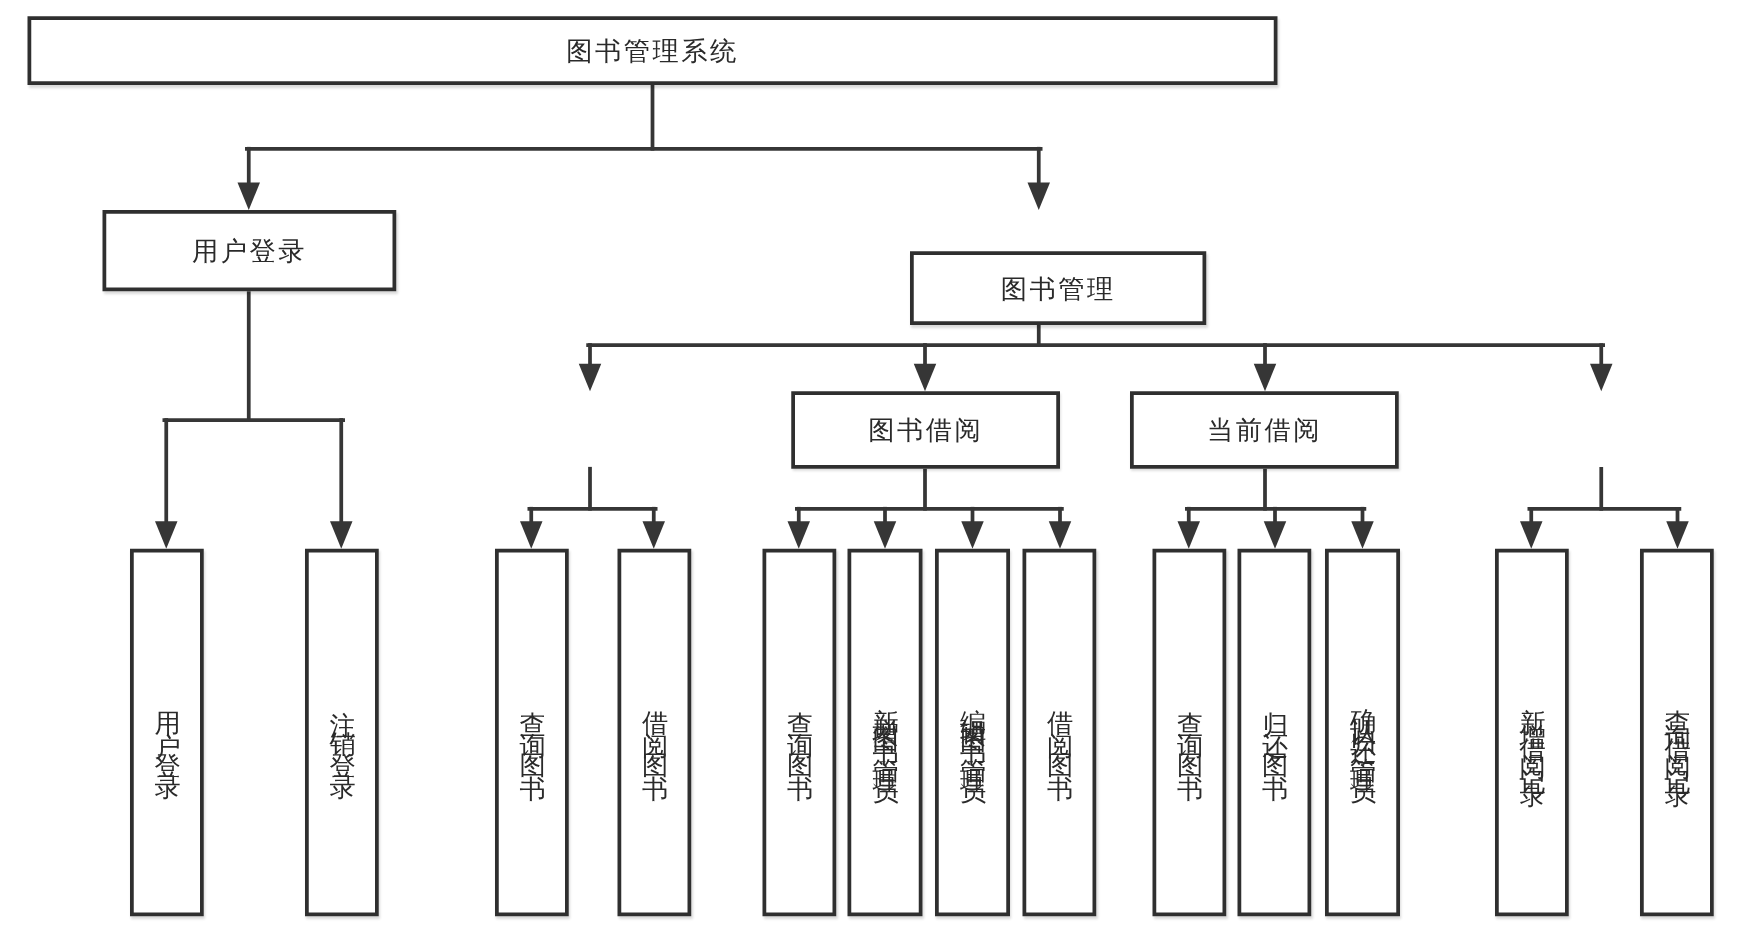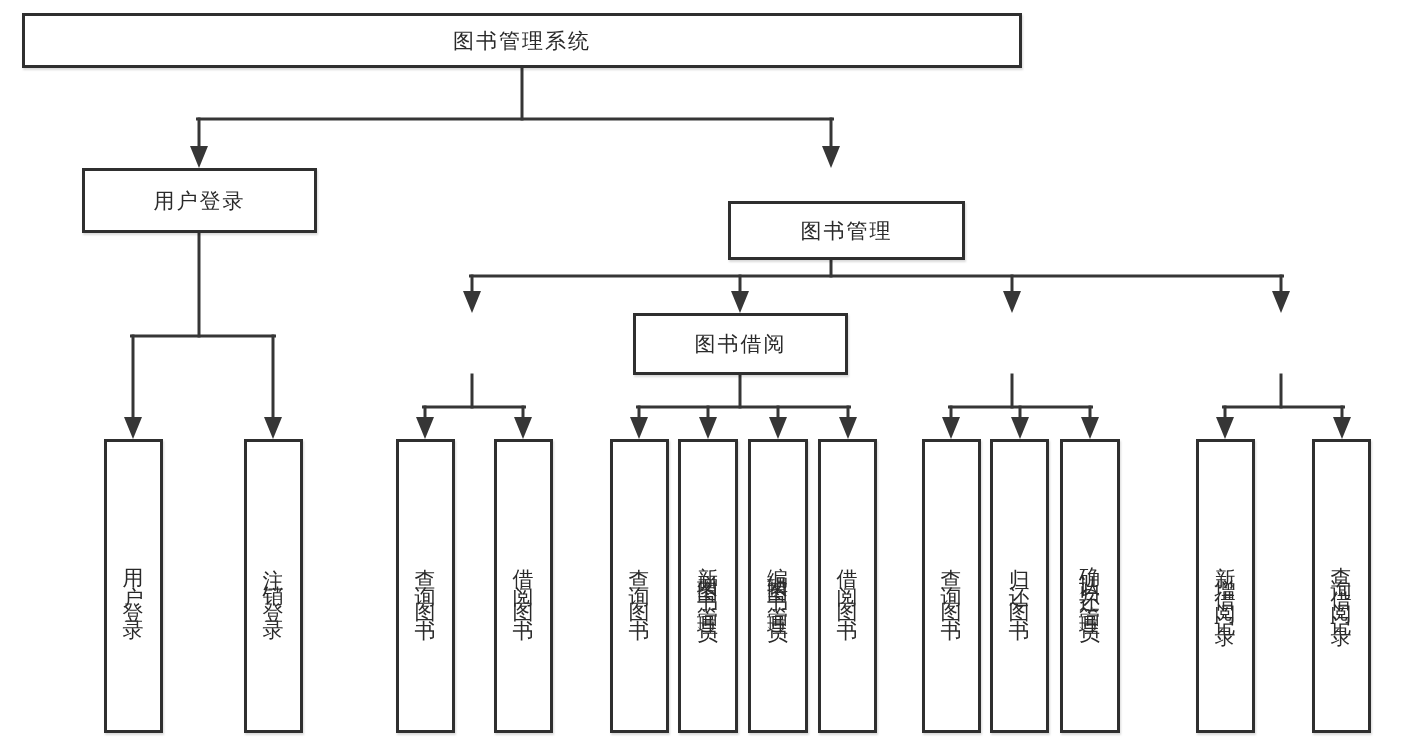--- a/index.html
+++ b/index.html
@@ -136,20 +136,23 @@
   <div class="box h-box" id="b-login">
     <span>用户登录</span>
   </div>
   <div class="box h-box" id="b-mgmt">
     <span>图书管理</span>
   </div>
 
   <div class="box h-box" id="b-borrow">
     <span>图书借阅</span>
   </div>
+  <div class="box h-box" id="b-current">
+    <span>当前借阅</span>
+  </div>
 
   <div class="box leaf sp-s" id="l-login">
     <span>用户登录</span>
   </div>
   <div class="box leaf sp-s" id="l-logout">
     <span>注销登录</span>
   </div>
 
   <div class="box leaf sp-s" id="l-nb-q">
     <span>查询图书</span>

